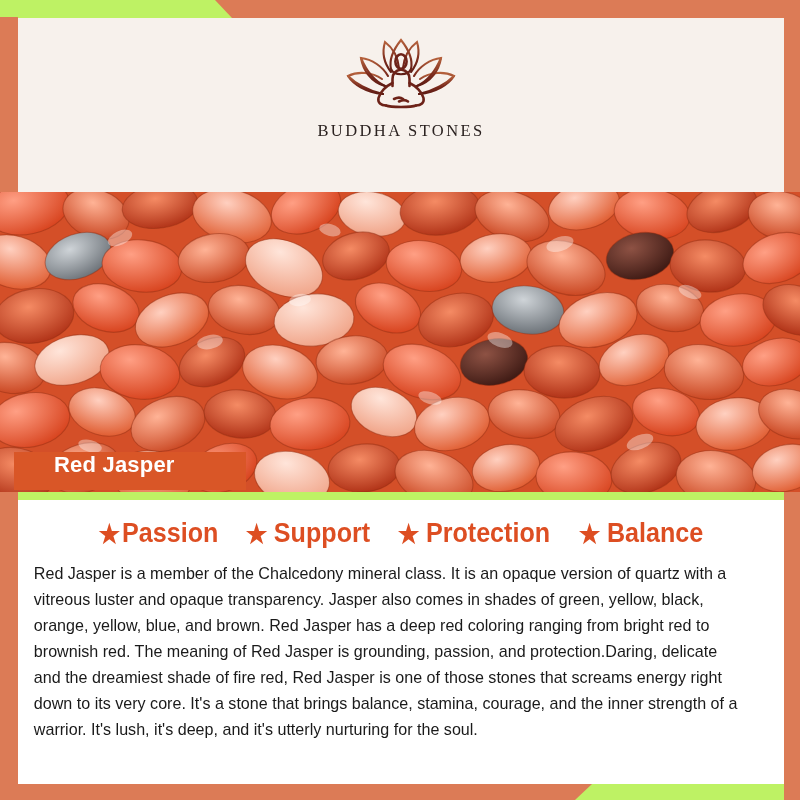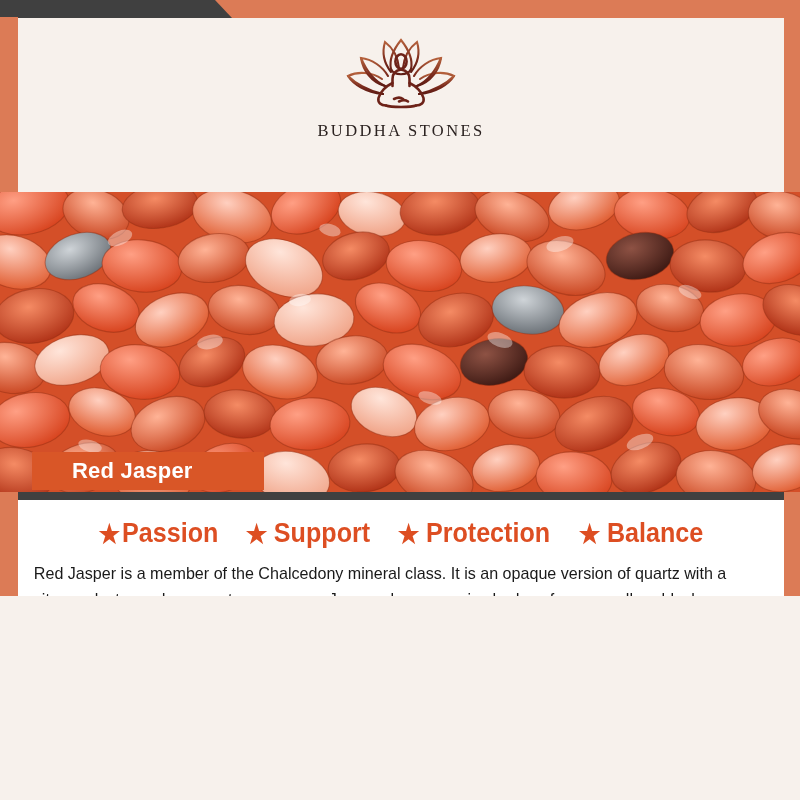--- a/index.html
+++ b/index.html
@@ -6,22 +6,22 @@
 
   html, body {
     width: 800px; height: 800px;
     overflow: hidden;
     font-family: "Liberation Sans", sans-serif;
     background: #f7f1ec;
   }
 
   #page {
     position: relative;
-    width: 800px; height: 596px;
-    background: #404040;
+    width: 800px; height: 800px;
+    background: #bef264;
     overflow: hidden;
   }
 
   
   .frame-top {
     position: absolute; left: 0; top: 0; width: 800px; height: 18px;
     background: #dc7b56;
     clip-path: polygon(215px 0, 800px 0, 800px 18px, 232px 18px);
   }
   .frame-right {
@@ -78,23 +78,23 @@
   
   .hero {
     position: absolute; left: 0; top: 192px; width: 800px; height: 300px;
     overflow: hidden;
     background: #c8492c;
   }
   .hero svg { display: block; width: 800px; height: 300px; }
 
   
   .stone-label {
-    position: absolute; left: 32px; top: 452px; width: 232px; height: 38px;
+    position: absolute; left: 14px; top: 452px; width: 232px; height: 38px;
     background: #d95627;
-    display: flex; align-items: center;
+    display: flex; align-items: flex-start;
     z-index: 5;
   }
   .stone-label span {
     margin-left: 40px;
     color: #ffffff;
     font-size: 22px;
     font-weight: bold;
     letter-spacing: 0.2px;
   }
 

